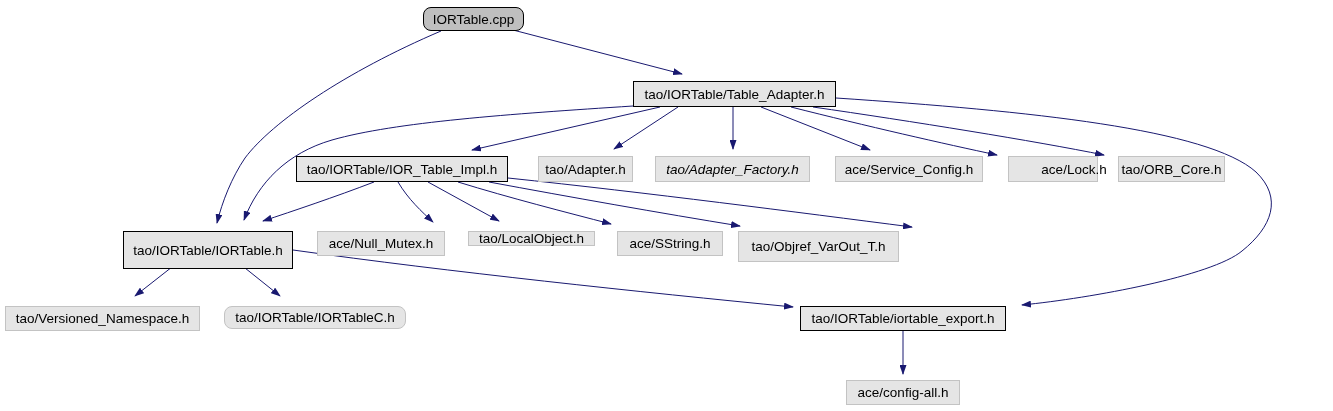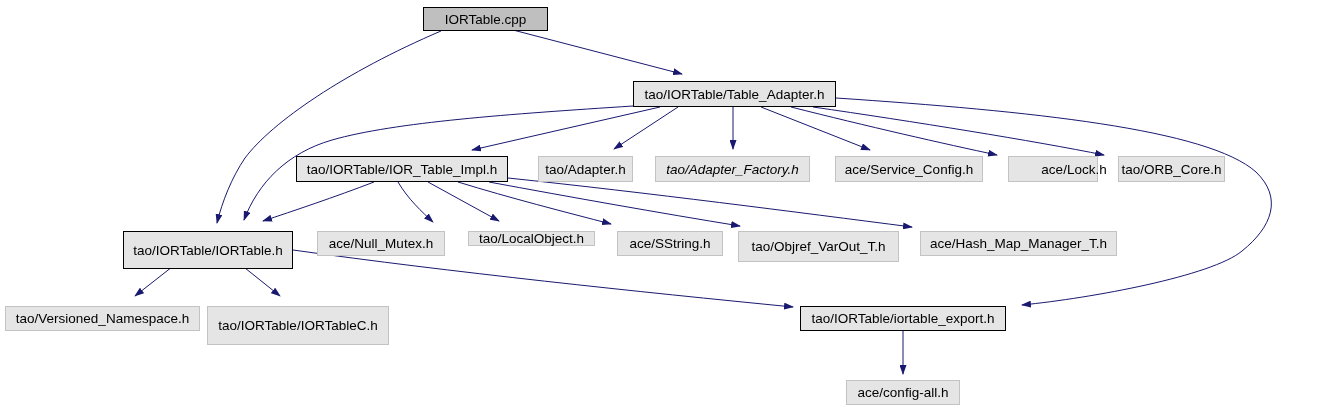--- a/index.html
+++ b/index.html
@@ -51,32 +51,31 @@
     <path class="edge" marker-end="url(#arrow)" d="M428,182 L499,221"></path>
     <path class="edge" marker-end="url(#arrow)" d="M458,182 C510,198 565,212 611,224"></path>
     <path class="edge" marker-end="url(#arrow)" d="M489,182 C570,197 660,213 740,226"></path>
     <path class="edge" marker-end="url(#arrow)" d="M508,178 C650,193 795,212 912,227"></path>
     <path class="edge" marker-end="url(#arrow)" d="M186,256 L135,296"></path>
     <path class="edge" marker-end="url(#arrow)" d="M230,256 L280,296"></path>
     <path class="edge" marker-end="url(#arrow)" d="M293,250 C450,272 640,292 793,307"></path>
     <path class="edge" marker-end="url(#arrow)" d="M903,331 L903,374"></path>
   </svg>
 
-  <div class="node root" style="left:423px;top:7px;width:125px;height:24px;">IORTable.cpp</div>
+  <div class="node root" style="left:423px;top:7px;width:101px;height:24px;border-radius:8px;">IORTable.cpp</div>
   <div class="node black" style="left:633px;top:81px;width:203px;height:26px;">tao/IORTable/Table_Adapter.h</div>
   <div class="node black" style="left:296px;top:156px;width:212px;height:26px;">tao/IORTable/IOR_Table_Impl.h</div>
   <div class="node" style="left:538px;top:156px;width:95px;height:26px;">tao/Adapter.h</div>
   <div class="node" style="left:655px;top:156px;width:155px;height:26px;font-style:italic;">tao/Adapter_Factory.h</div>
   <div class="node" style="left:835px;top:156px;width:148px;height:26px;">ace/Service_Config.h</div>
   <div class="node" style="left:1008px;top:156px;width:90px;height:26px;padding-left:42px;">ace/Lock.h</div>
   <div class="node" style="left:1118px;top:156px;width:107px;height:26px;">tao/ORB_Core.h</div>
   <div class="node black" style="left:123px;top:231px;width:170px;height:38px;">tao/IORTable/IORTable.h</div>
   <div class="node" style="left:317px;top:231px;width:128px;height:25px;">ace/Null_Mutex.h</div>
   <div class="node" style="left:468px;top:231px;width:127px;height:15px;">tao/LocalObject.h</div>
   <div class="node" style="left:617px;top:231px;width:106px;height:25px;">ace/SString.h</div>
   <div class="node" style="left:738px;top:231px;width:161px;height:31px;">tao/Objref_VarOut_T.h</div>
-  <div class="node" style="left:920px;top:231px;width:197px;height:25px;">ace/Hash_Map_Manager_T.h</div>
   <div class="node" style="left:5px;top:306px;width:195px;height:25px;">tao/Versioned_Namespace.h</div>
-  <div class="node" style="left:207px;top:306px;width:182px;height:39px;">tao/IORTable/IORTableC.h</div>
+  <div class="node" style="left:224px;top:306px;width:182px;height:23px;border-radius:8px;">tao/IORTable/IORTableC.h</div>
   <div class="node black" style="left:800px;top:306px;width:206px;height:25px;">tao/IORTable/iortable_export.h</div>
   <div class="node" style="left:846px;top:380px;width:114px;height:25px;">ace/config-all.h</div>
 
 </div>
 
 </body></html>

